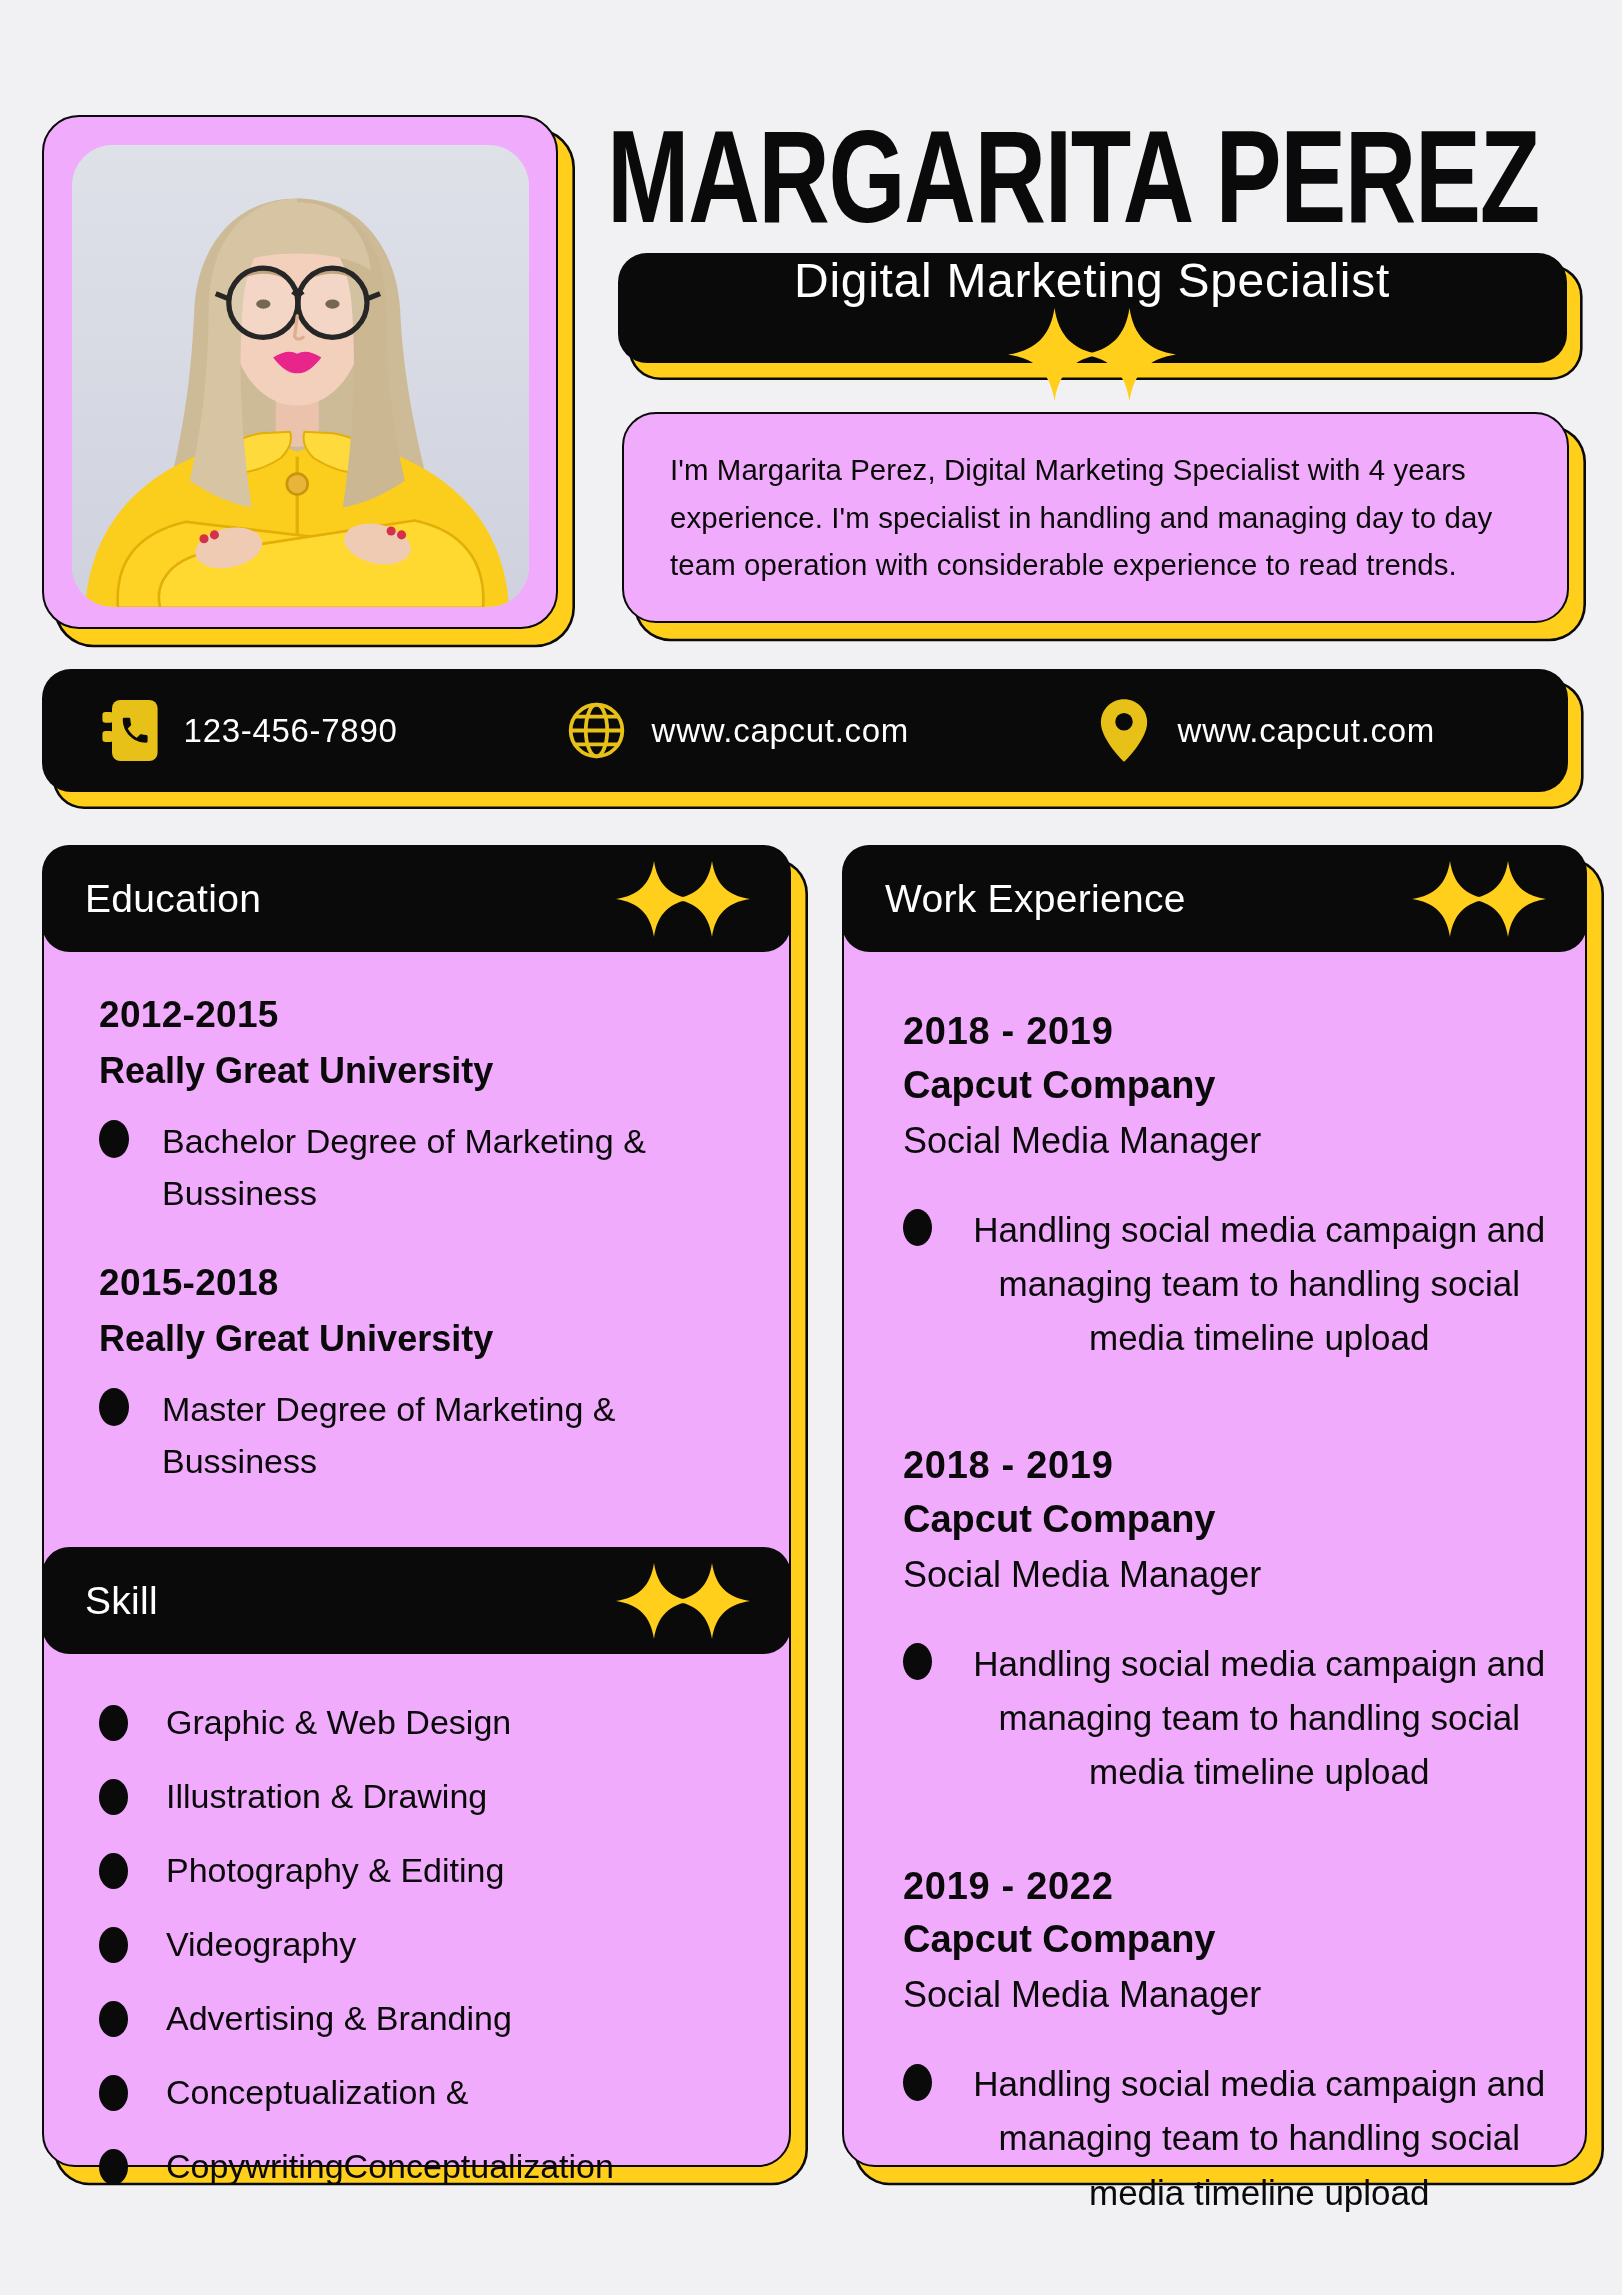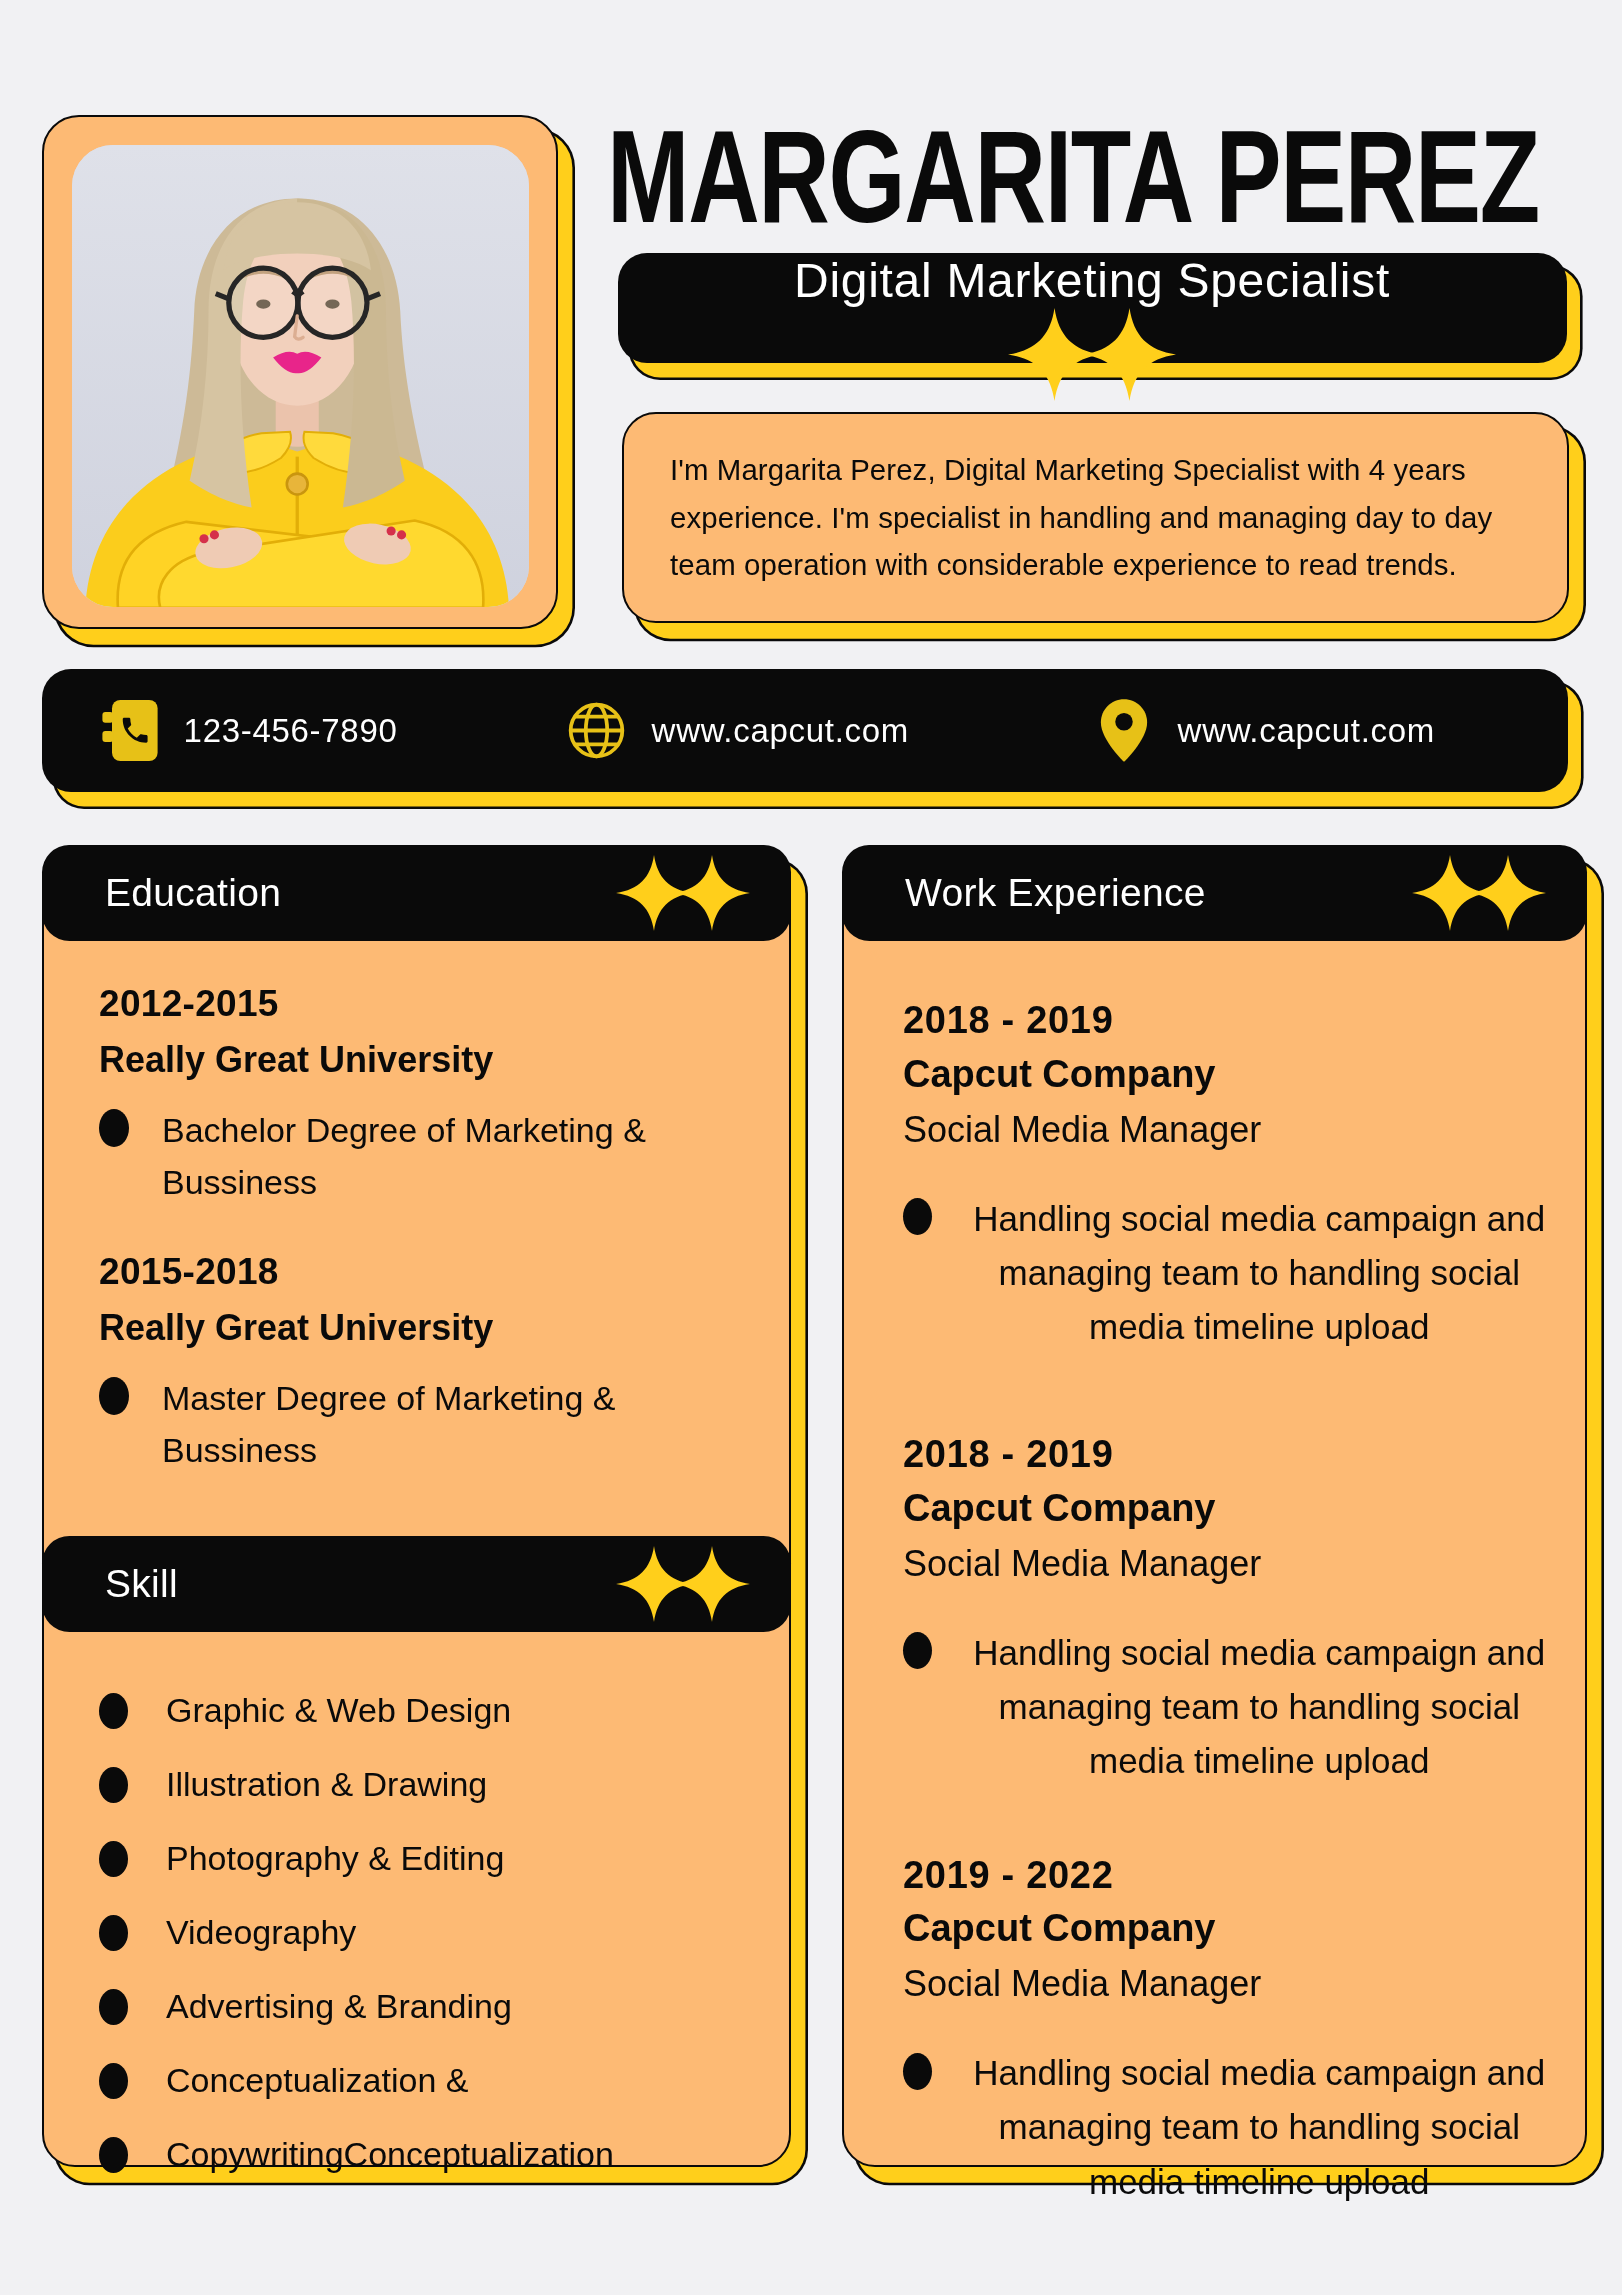--- a/index.html
+++ b/index.html
@@ -15,21 +15,21 @@
   #page{
     position:relative;
     width:1623px;height:2295px;
     background:var(--bg);
     overflow:hidden;
     color:var(--black);
   }
   
   .card{
     position:absolute;
-    background:#fdba74;
+    background:#f0abfc;
     border:2px solid var(--black);
     border-radius:33px;
     box-shadow:14.4px 15.7px 0 0 var(--yellow), 14.4px 15.7px 0 2.6px var(--black);
   }
   .black-bar{
     position:absolute;
     background:var(--black);
     border-radius:29px;
     box-shadow:13px 14.4px 0 0 var(--yellow), 13px 14.4px 0 2.6px var(--black);
   }
@@ -72,23 +72,23 @@
   .c-item svg{display:block;}
   .c-phone{left:58px;}
   .c-web{left:523px;}
   .c-loc{left:1052px;}
   
   .col{position:absolute;top:845px;height:1322px;}
   .col-left{left:42px;width:749px;}
   .col-right{left:842px;width:745px;}
   .sec-header{
     background:var(--black);color:#fff;border-radius:27.5px;
-    height:96px;margin:-2px -2px 12px -2px;
+    height:107px;margin:-2px -2px 2px -2px;
     display:flex;align-items:center;justify-content:space-between;
-    padding:0 41px 0 63px;
+    padding:0 41px 0 43px;
   }
   .sec-header .t{font-size:39px;font-weight:400;letter-spacing:0.3px;}
   .skill-header{margin-top:60px;}
   
   .edu-body{padding:0 38px 0 55px;}
   .edu-years{margin-top:42px;font-size:37px;font-weight:700;letter-spacing:0.3px;}
   .edu-school{margin-top:14.4px;font-size:36px;font-weight:700;}
   .bullet-row{display:flex;gap:33px;margin-top:24px;}
   .dot{flex:none;width:30px;height:38px;border-radius:50%;background:var(--black);margin-top:3.9px;}
   .bullet-row p{font-size:34px;line-height:1.52;}

